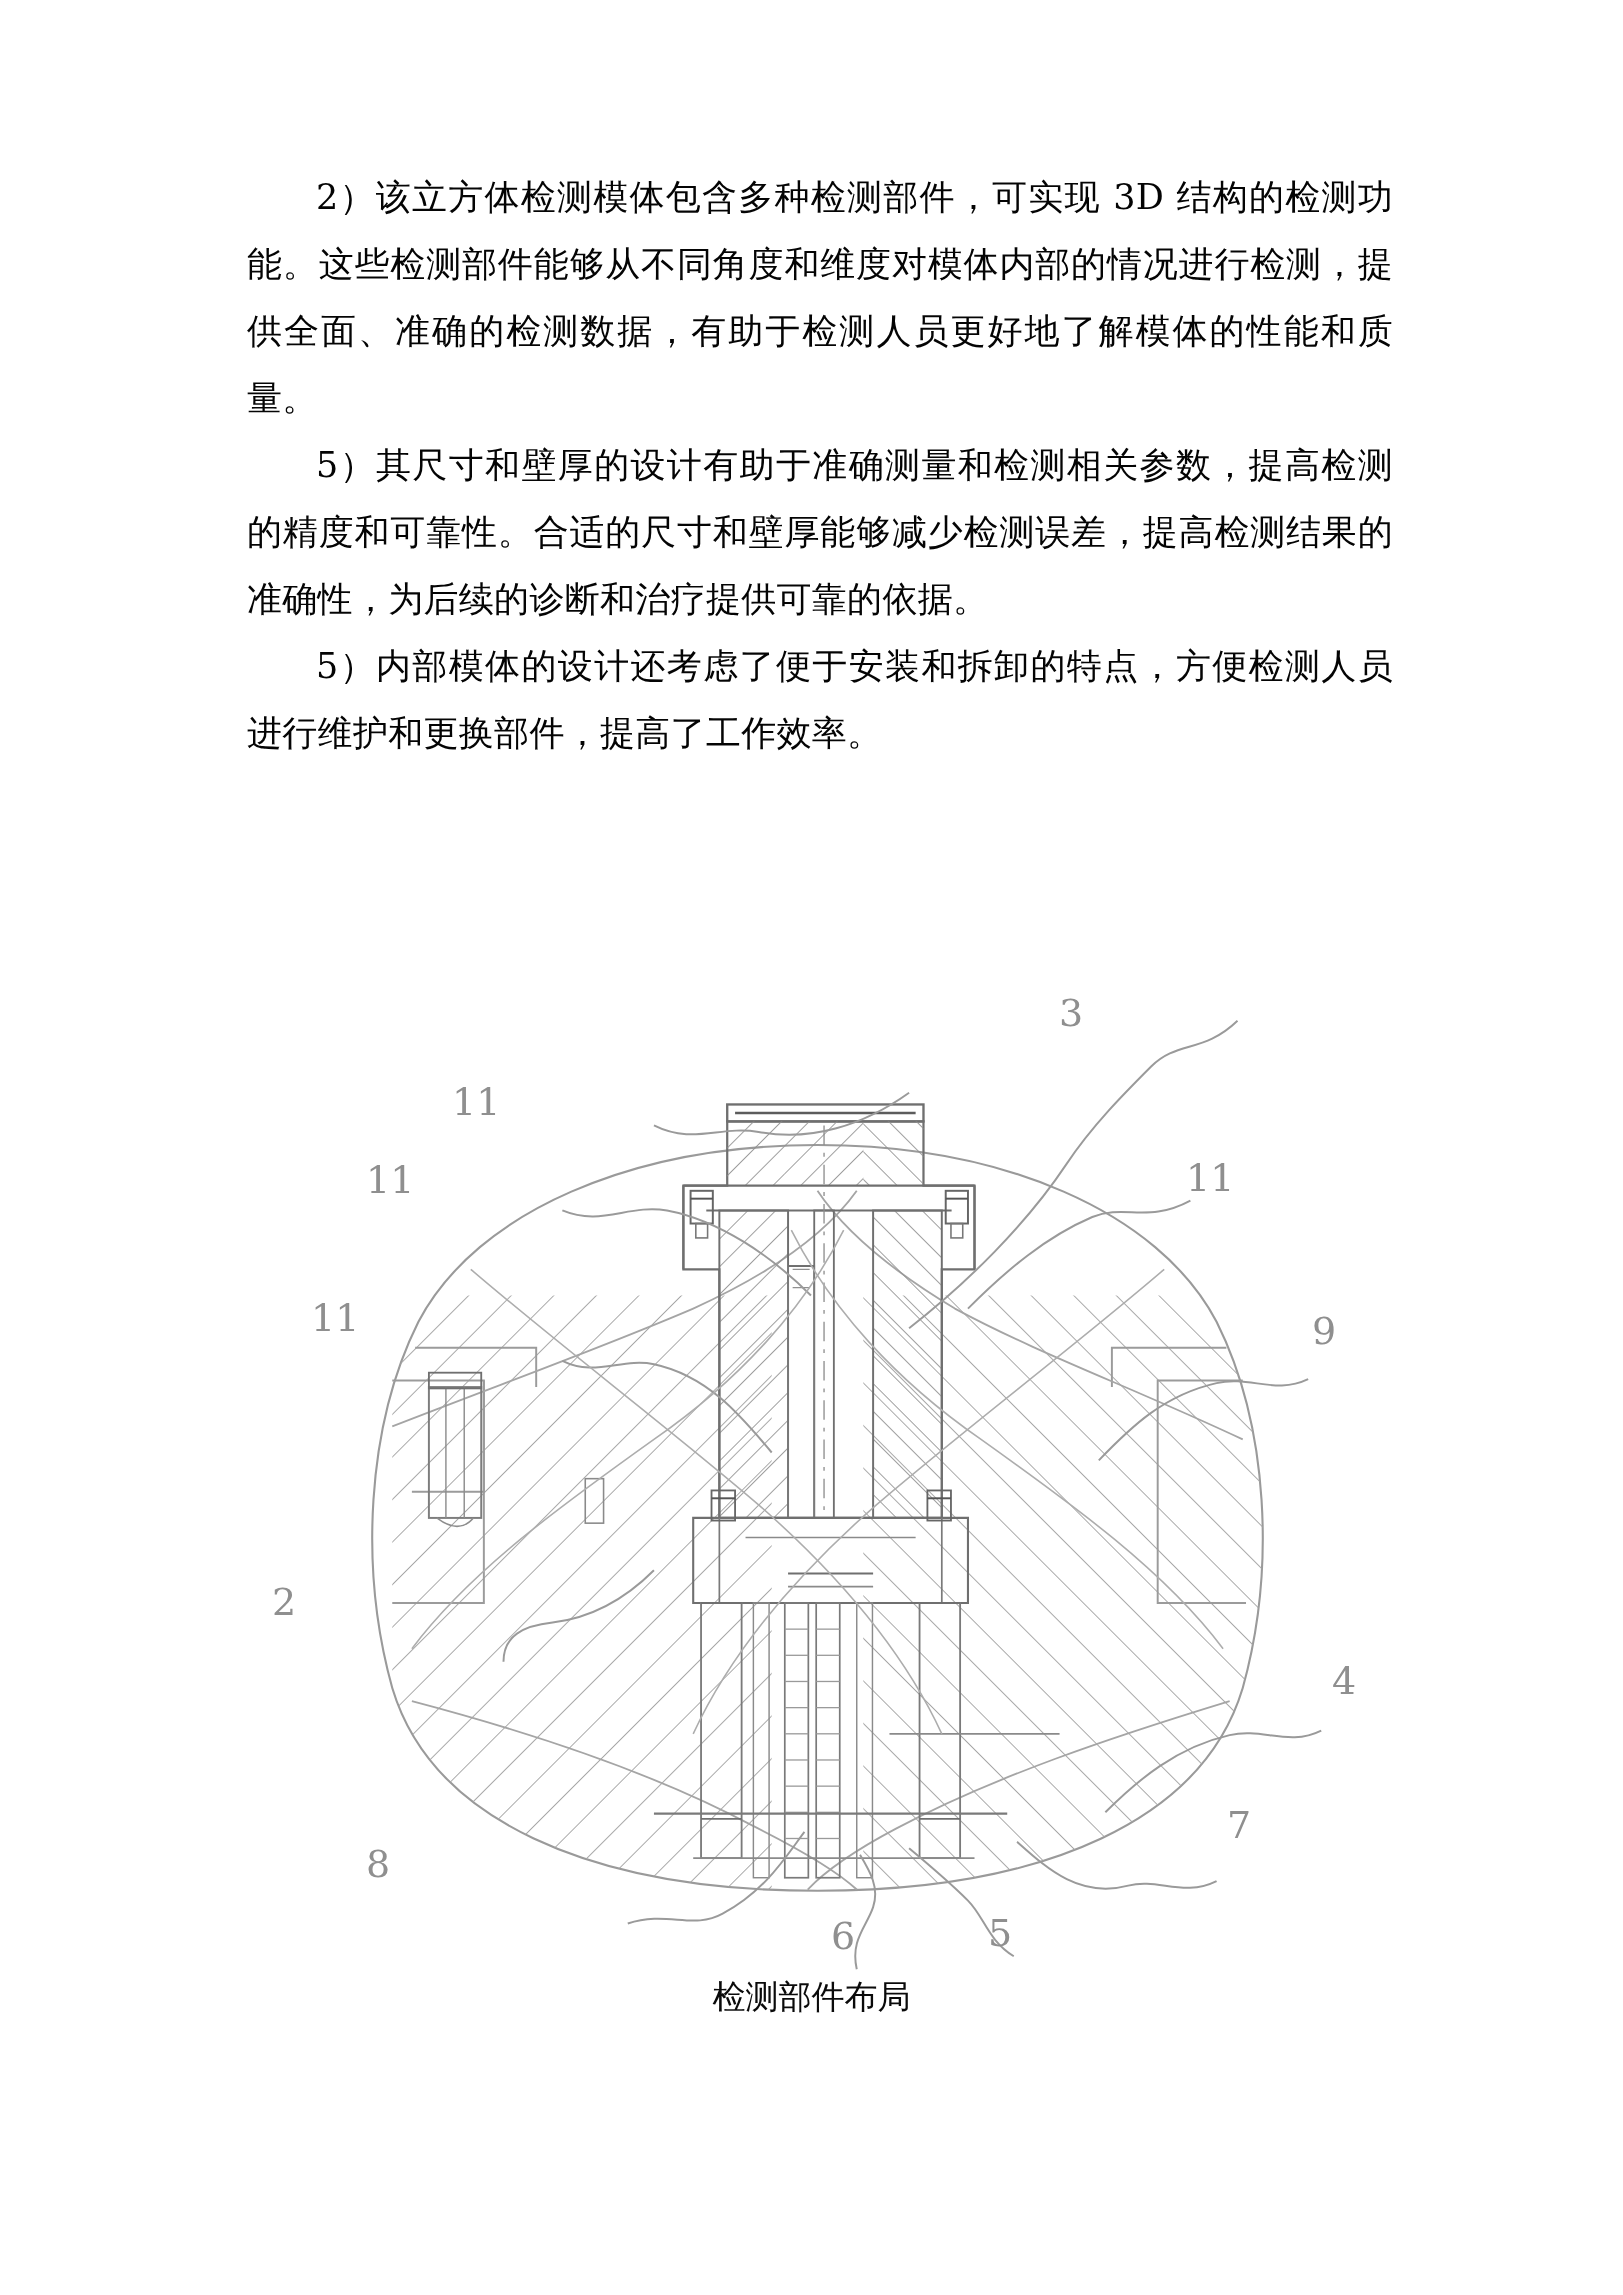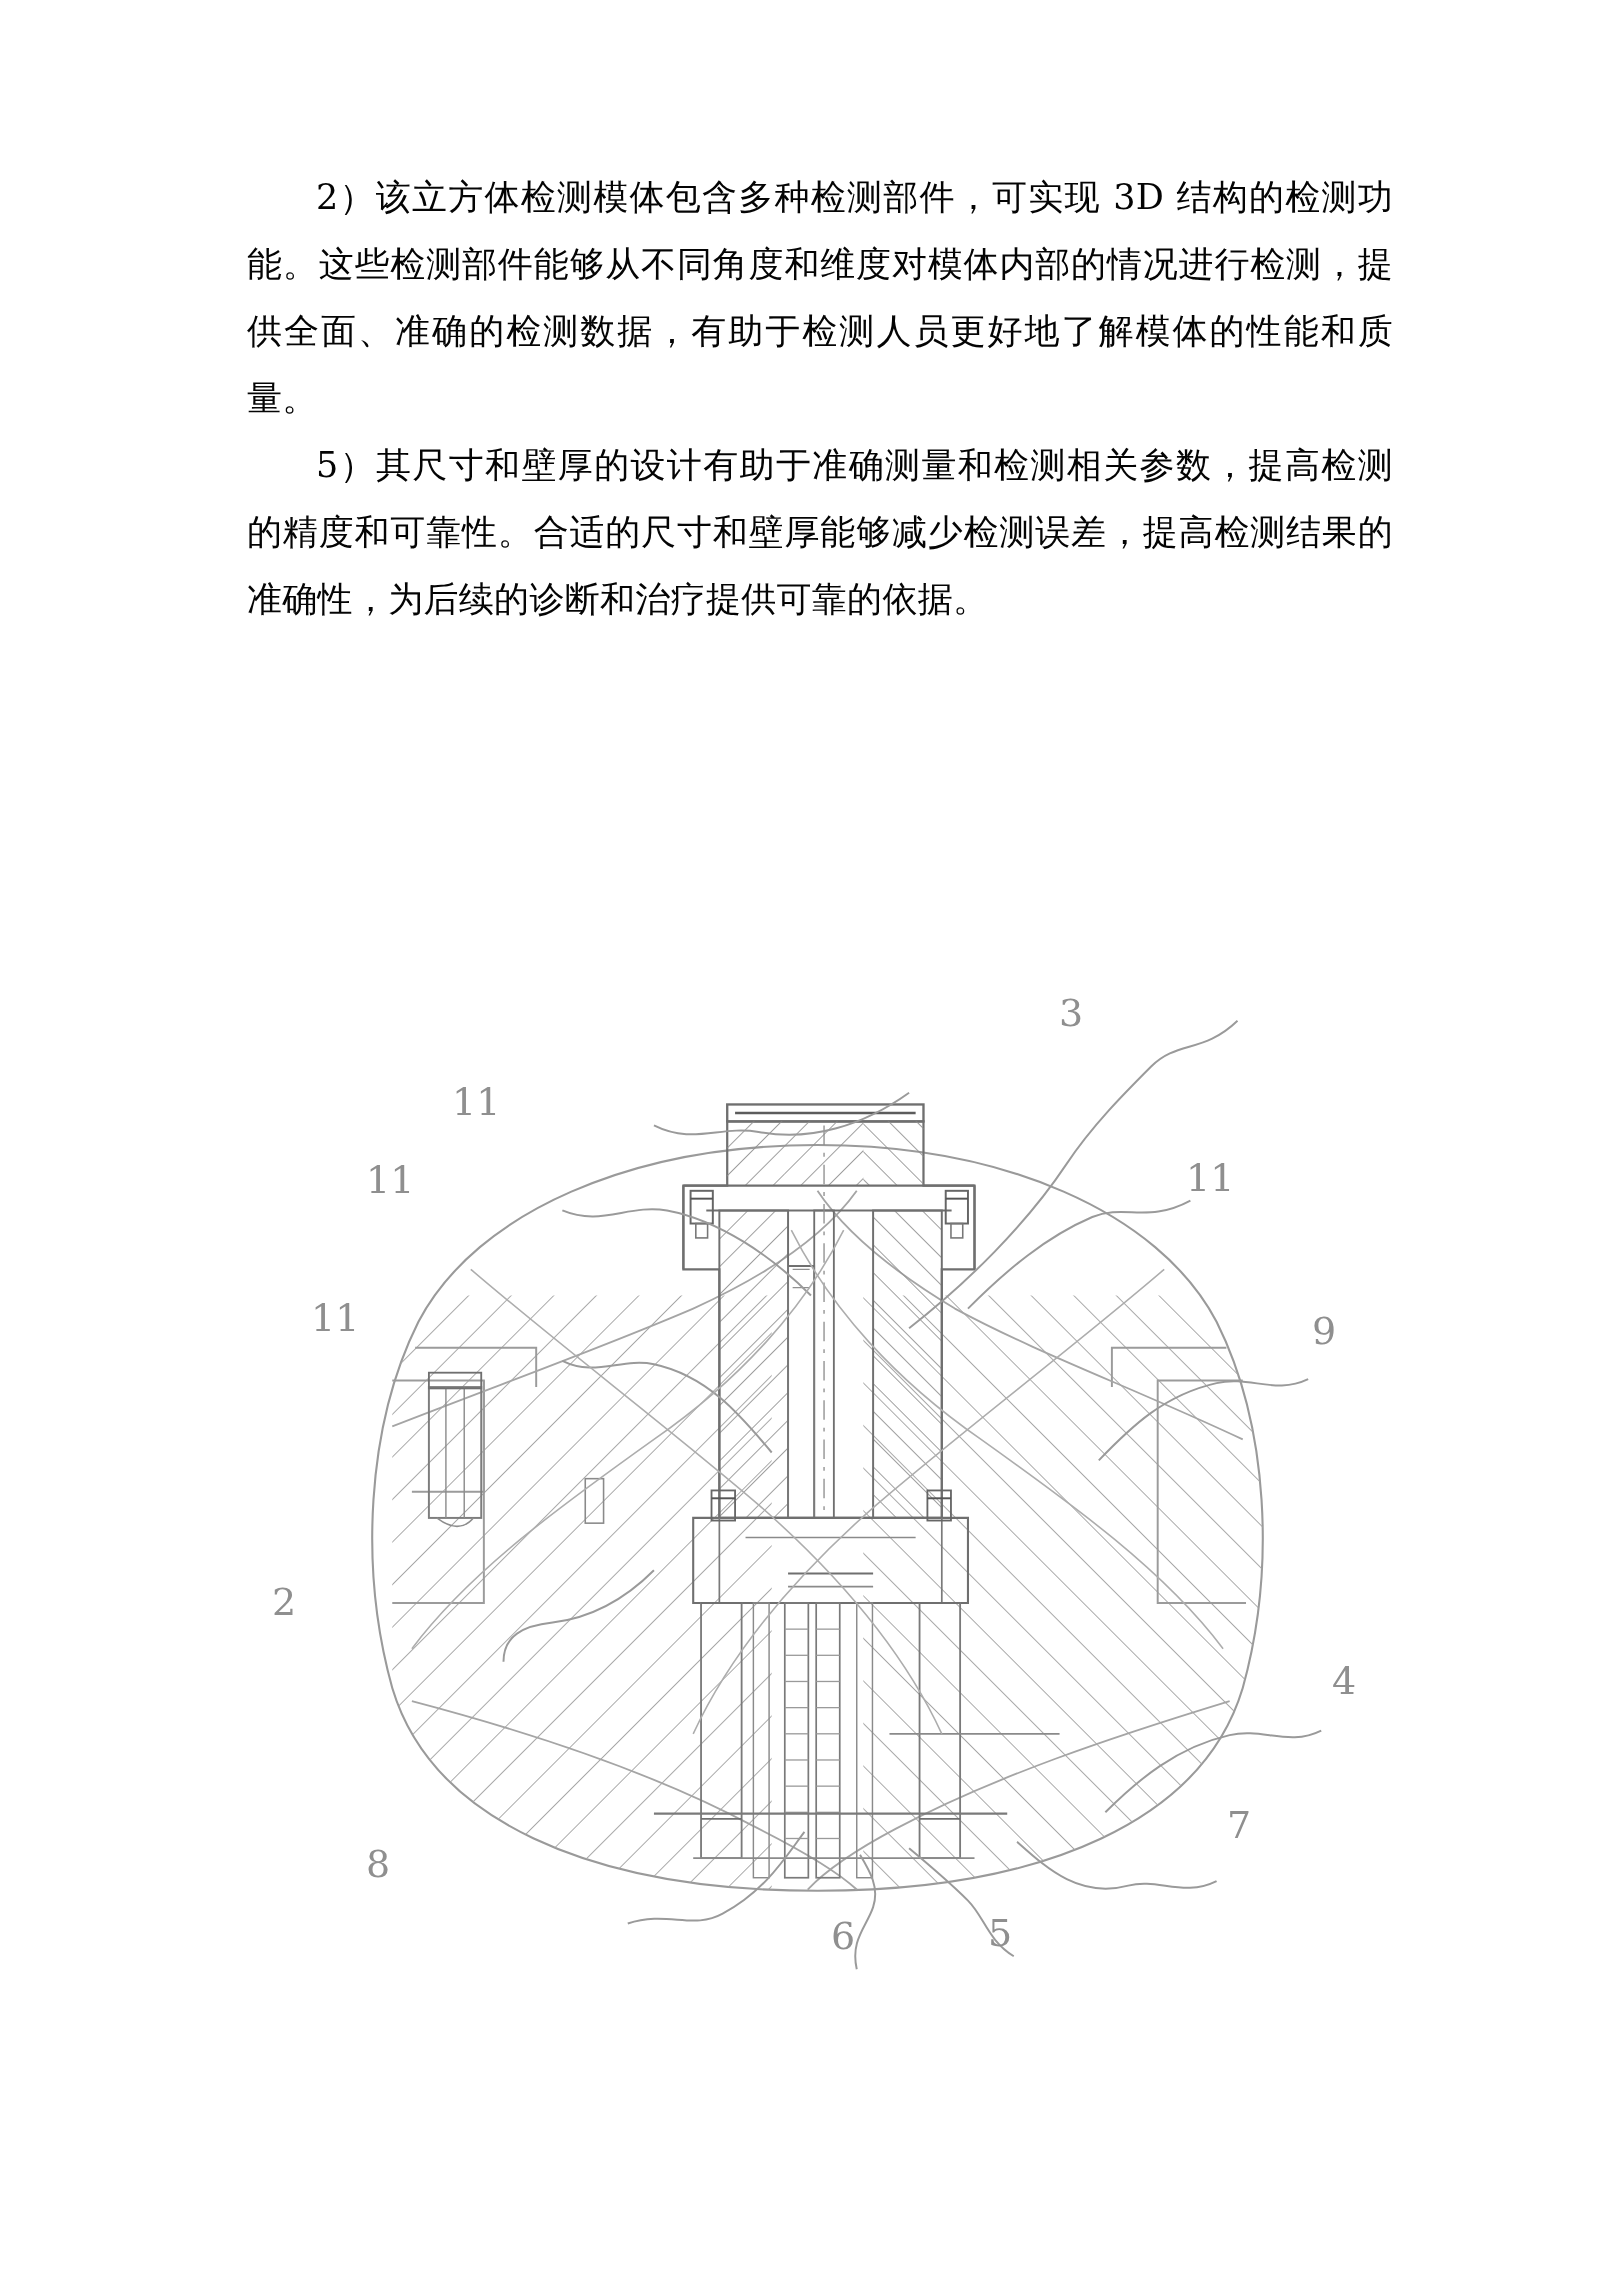--- a/index.html
+++ b/index.html
@@ -74,20 +74,21 @@
   }
 </style>
 </head>
 <body>
 
 <div class="page">
 
   <div class="content">
     <p class="para">2）该立方体检测模体包含多种检测部件，可实现 3D 结构的检测功能。这些检测部件能够从不同角度和维度对模体内部的情况进行检测，提供全面、准确的检测数据，有助于检测人员更好地了解模体的性能和质量。</p>
     <p class="para">5）其尺寸和壁厚的设计有助于准确测量和检测相关参数，提高检测的精度和可靠性。合适的尺寸和壁厚能够减少检测误差，提高检测结果的准确性，为后续的诊断和治疗提供可靠的依据。</p>
+    <p class="para">5）内部模体的设计还考虑了便于安装和拆卸的特点，方便检测人员进行维护和更换部件，提高了工作效率。</p>
   </div>
 
   <div class="figure-wrap">
 
     <svg class="figure-svg" viewBox="0 0 1900 1600" xmlns="http://www.w3.org/2000/svg">
       <defs>
         <pattern id="hatchR" width="46" height="46" patternUnits="userSpaceOnUse" patternTransform="rotate(45)">
           <line x1="0" y1="0" x2="0" y2="46" stroke="#a3a3a3" stroke-width="3"></line>
         </pattern>
         <pattern id="hatchL" width="46" height="46" patternUnits="userSpaceOnUse" patternTransform="rotate(-45)">
@@ -289,16 +290,17 @@
         <div style="position: absolute; left: 311px; top: 370px; font-family: &quot;DejaVu Serif&quot;, &quot;Liberation Serif&quot;, serif; font-size: 38px; line-height: 38px; color: rgb(143, 143, 143); white-space: nowrap;">11</div>
         <div style="position: absolute; left: 1312px; top: 383px; font-family: &quot;DejaVu Serif&quot;, &quot;Liberation Serif&quot;, serif; font-size: 38px; line-height: 38px; color: rgb(143, 143, 143); white-space: nowrap;">9</div>
         <div style="position: absolute; left: 272px; top: 654px; font-family: &quot;DejaVu Serif&quot;, &quot;Liberation Serif&quot;, serif; font-size: 38px; line-height: 38px; color: rgb(143, 143, 143); white-space: nowrap;">2</div>
         <div style="position: absolute; left: 1332px; top: 733px; font-family: &quot;DejaVu Serif&quot;, &quot;Liberation Serif&quot;, serif; font-size: 38px; line-height: 38px; color: rgb(143, 143, 143); white-space: nowrap;">4</div>
         <div style="position: absolute; left: 1227px; top: 877px; font-family: &quot;DejaVu Serif&quot;, &quot;Liberation Serif&quot;, serif; font-size: 38px; line-height: 38px; color: rgb(143, 143, 143); white-space: nowrap;">7</div>
         <div style="position: absolute; left: 366px; top: 916px; font-family: &quot;DejaVu Serif&quot;, &quot;Liberation Serif&quot;, serif; font-size: 38px; line-height: 38px; color: rgb(143, 143, 143); white-space: nowrap;">8</div>
         <div style="position: absolute; left: 831px; top: 988px; font-family: &quot;DejaVu Serif&quot;, &quot;Liberation Serif&quot;, serif; font-size: 38px; line-height: 38px; color: rgb(143, 143, 143); white-space: nowrap;">6</div>
         <div style="position: absolute; left: 988px; top: 985px; font-family: &quot;DejaVu Serif&quot;, &quot;Liberation Serif&quot;, serif; font-size: 38px; line-height: 38px; color: rgb(143, 143, 143); white-space: nowrap;">5</div>
       </div>
 
+    <div class="fig-caption">检测部件布局</div>
   </div>
 
 </div>
 
 
 </body></html>

